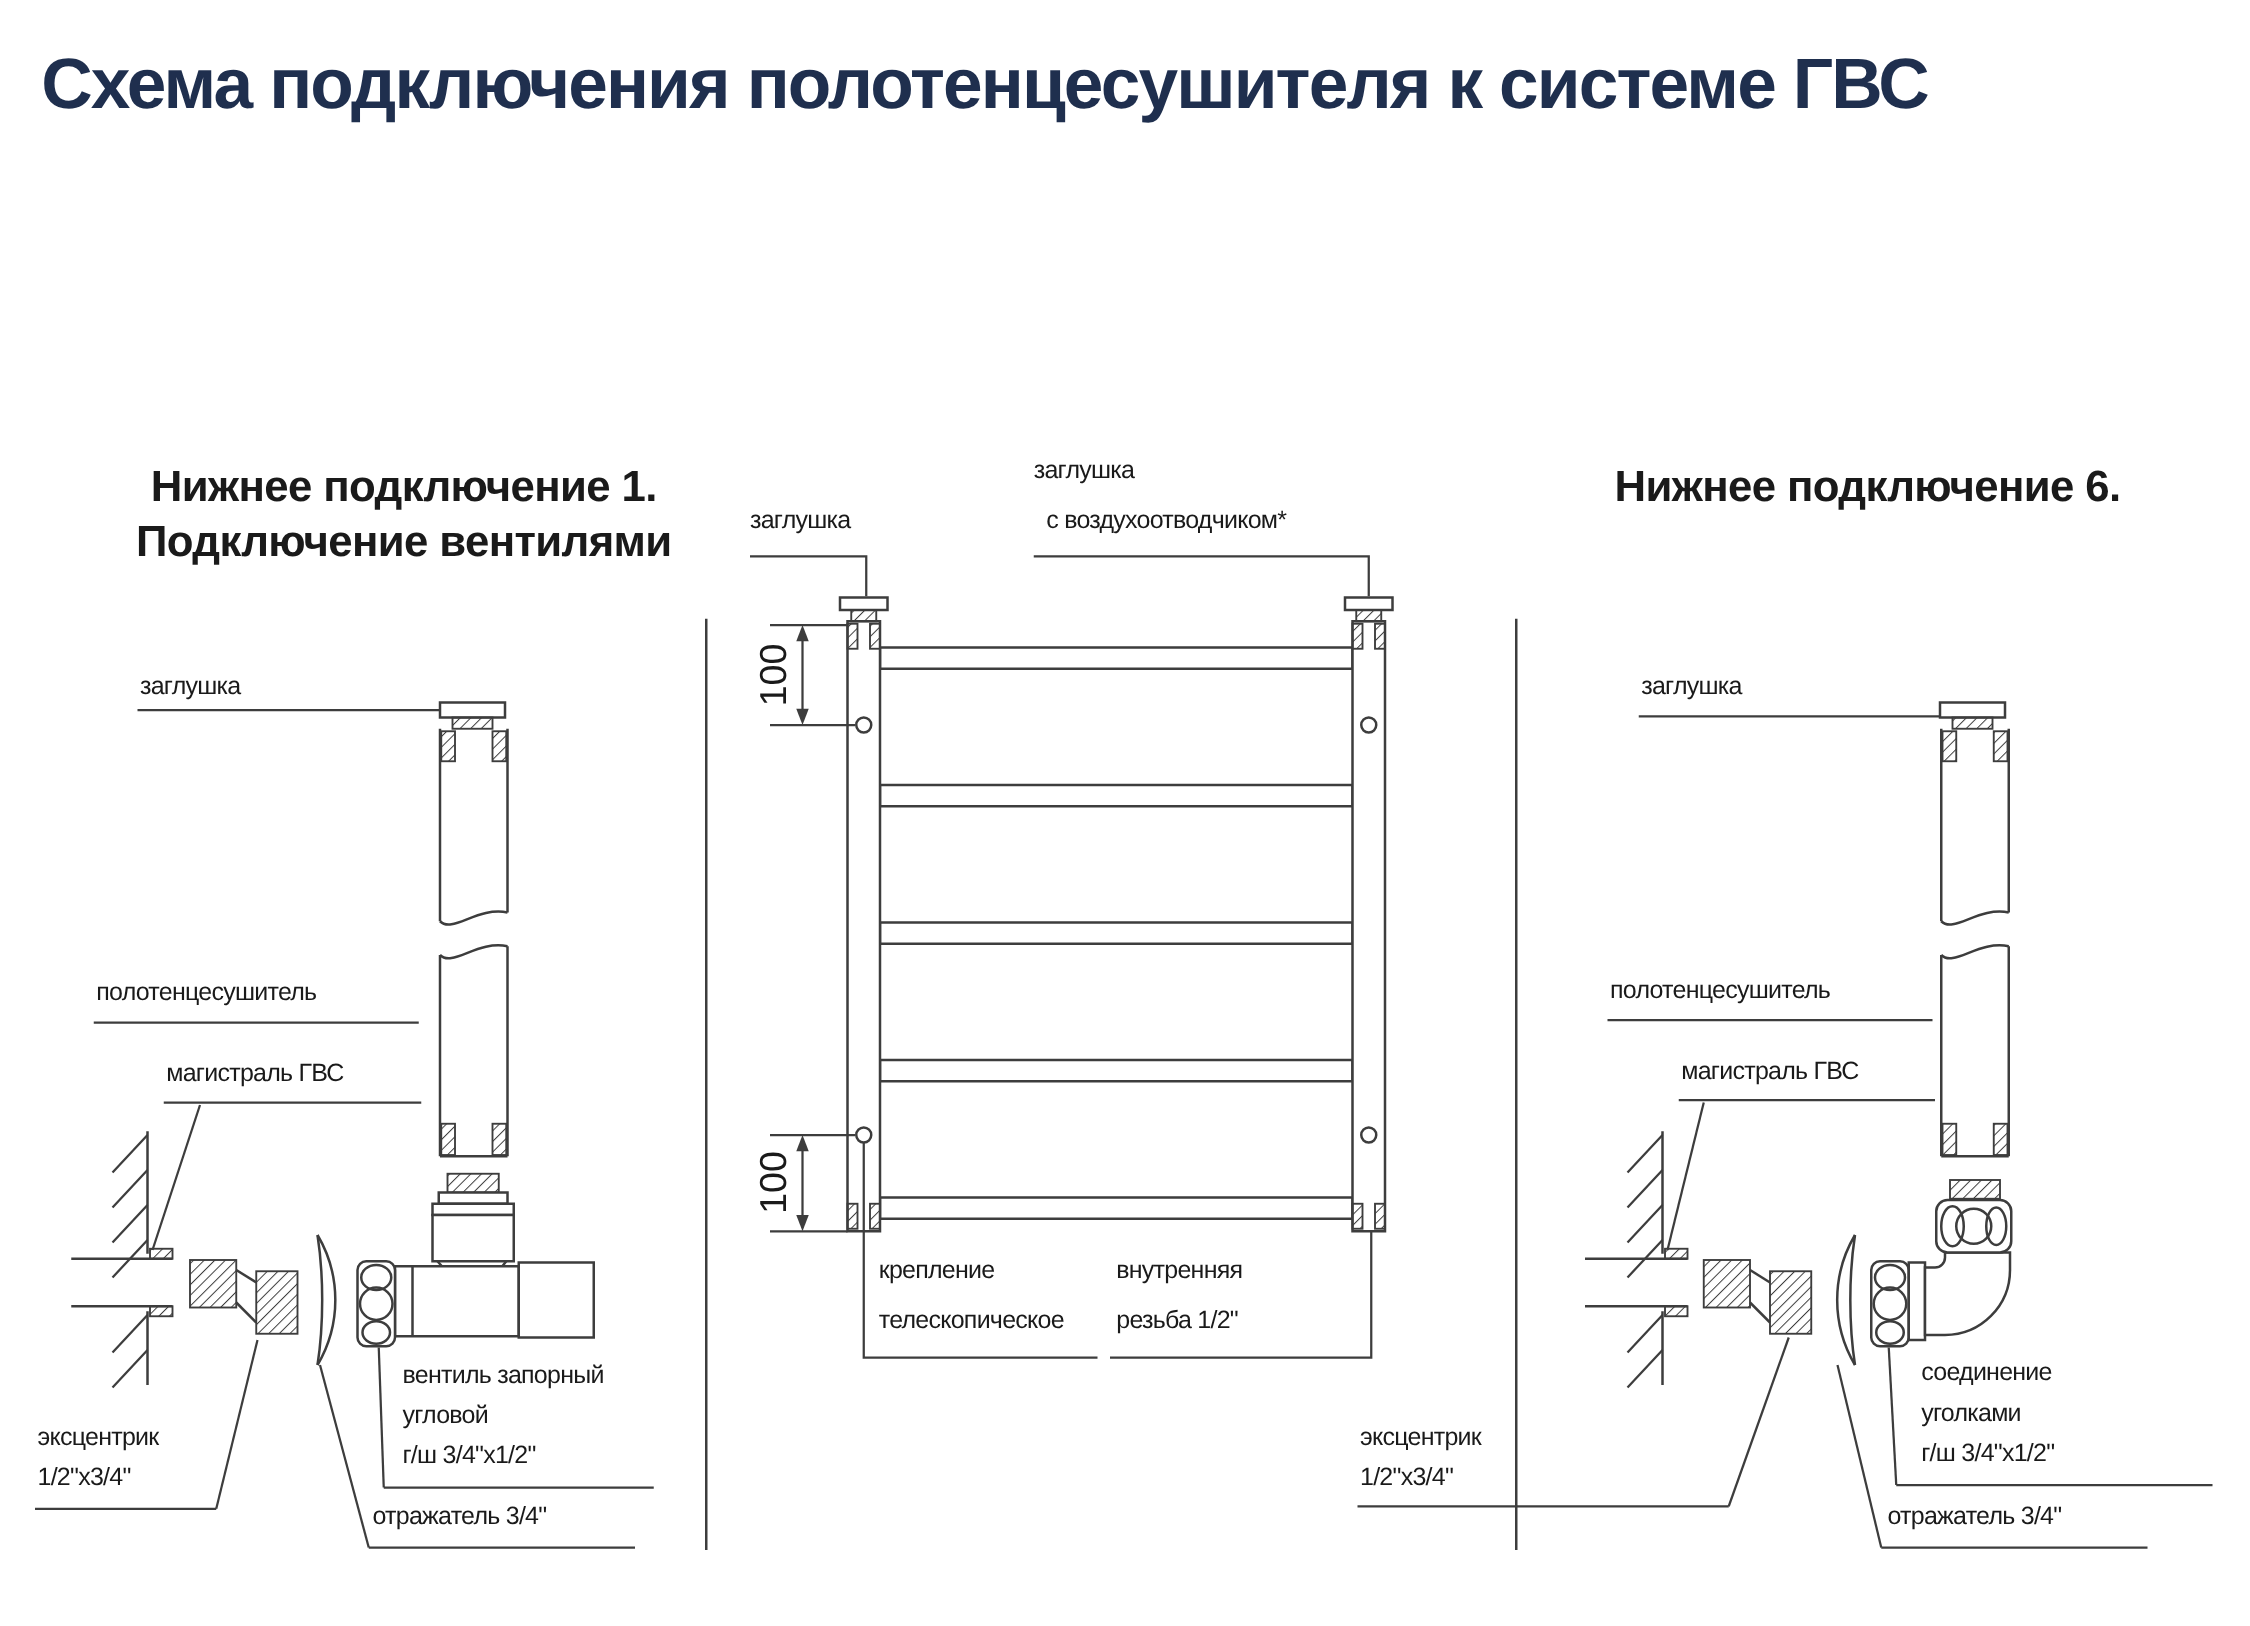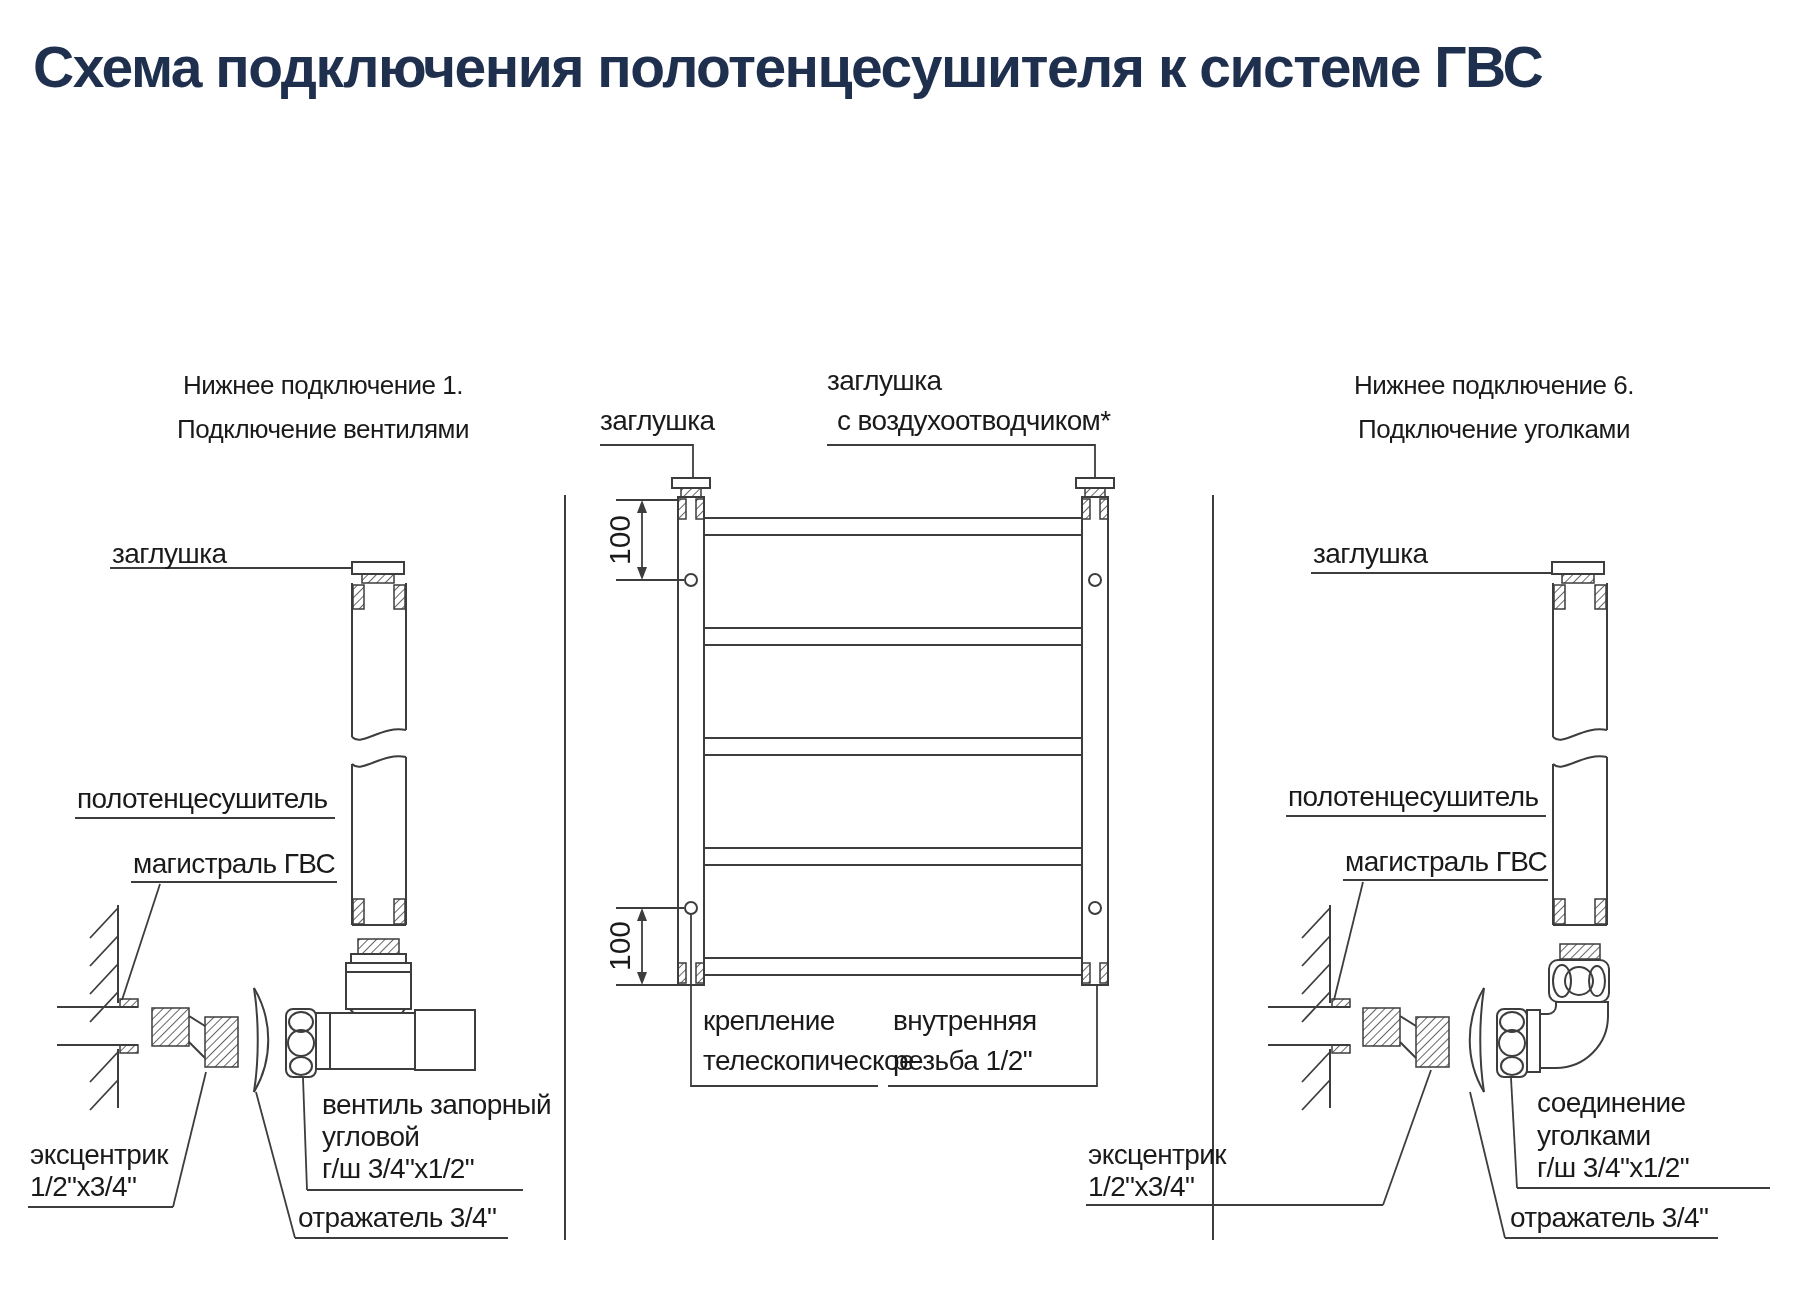--- a/index.html
+++ b/index.html
@@ -1,23 +1,23 @@
 <!DOCTYPE html>
 <html style="--title: #1f2f4e; --text: #1a1a1a; --line: #3d3d3d;"><head>
 <meta charset="utf-8">
 <style>
   :root { --title:#1f2f4e; --text:#1a1a1a; --line:#3d3d3d; }
   html,body { margin:0; padding:0; background:#fff; }
   #stage { position:relative; width:1800px; height:1301px; background:#fff; overflow:hidden;
            font-family:"Liberation Sans","DejaVu Sans",sans-serif; }
   .title { position:absolute; left:33px; top:34px; font-size:57px; font-weight:bold;
            color:var(--title); letter-spacing:-1.5px; white-space:nowrap; }
-  .lbl  { position:absolute; font-size:28px; line-height:1.05; color:var(--text);
+  .lbl  { position:absolute; font-size:20px; line-height:1.05; color:var(--text);
           letter-spacing:-0.6px; white-space:nowrap; }
-  .hdr  { position:absolute; font-size:26px; font-weight:normal; color:var(--text);
+  .hdr  { position:absolute; font-size:35px; font-weight:bold; color:var(--text);
           transform:translateX(-50%); white-space:nowrap; letter-spacing:-0.5px; }
   .dim  { position:absolute; font-size:30px; color:var(--text);
           transform:translate(-50%,-50%) rotate(-90deg); white-space:nowrap; }
   svg#diagram { position:absolute; left:0; top:0; }
   .ln  { fill:none; stroke:var(--line); stroke-width:2; }
   .lnw { fill:#ffffff; stroke:var(--line); stroke-width:2; }
   .hat { fill:url(#hatch); stroke:var(--line); stroke-width:1.5; }
   .ldr { fill:none; stroke:var(--line); stroke-width:1.8; }
   .arr { fill:var(--line); stroke:none; }
 </style>
@@ -273,21 +273,20 @@
       </g>
     </g>
   </svg>
 
   <div class="title">Схема подключения полотенцесушителя к системе ГВС</div>
 
   <div class="hdr" style="left:323px; top:370px;">Нижнее подключение 1.</div>
   <div class="hdr" style="left:323px; top:414px;">Подключение вентилями</div>
 
   <div class="hdr" style="left:1494px; top:370px;">Нижнее подключение 6.</div>
-  <div class="hdr" style="left:1494px; top:414px;">Подключение уголками</div>
 
   <div class="lbl" style="left:112px; top:539px;">заглушка</div>
   <div class="lbl" style="left:77px;  top:784px;">полотенцесушитель</div>
   <div class="lbl" style="left:133px; top:849px;">магистраль ГВС</div>
   <div class="lbl" style="left:30px;  top:1140px;">эксцентрик</div>
   <div class="lbl" style="left:30px;  top:1172px;">1/2"х3/4"</div>
   <div class="lbl" style="left:322px; top:1090px;">вентиль запорный</div>
   <div class="lbl" style="left:322px; top:1122px;">угловой</div>
   <div class="lbl" style="left:322px; top:1154px;">г/ш 3/4"х1/2"</div>
   <div class="lbl" style="left:298px; top:1203px;">отражатель 3/4"</div>

